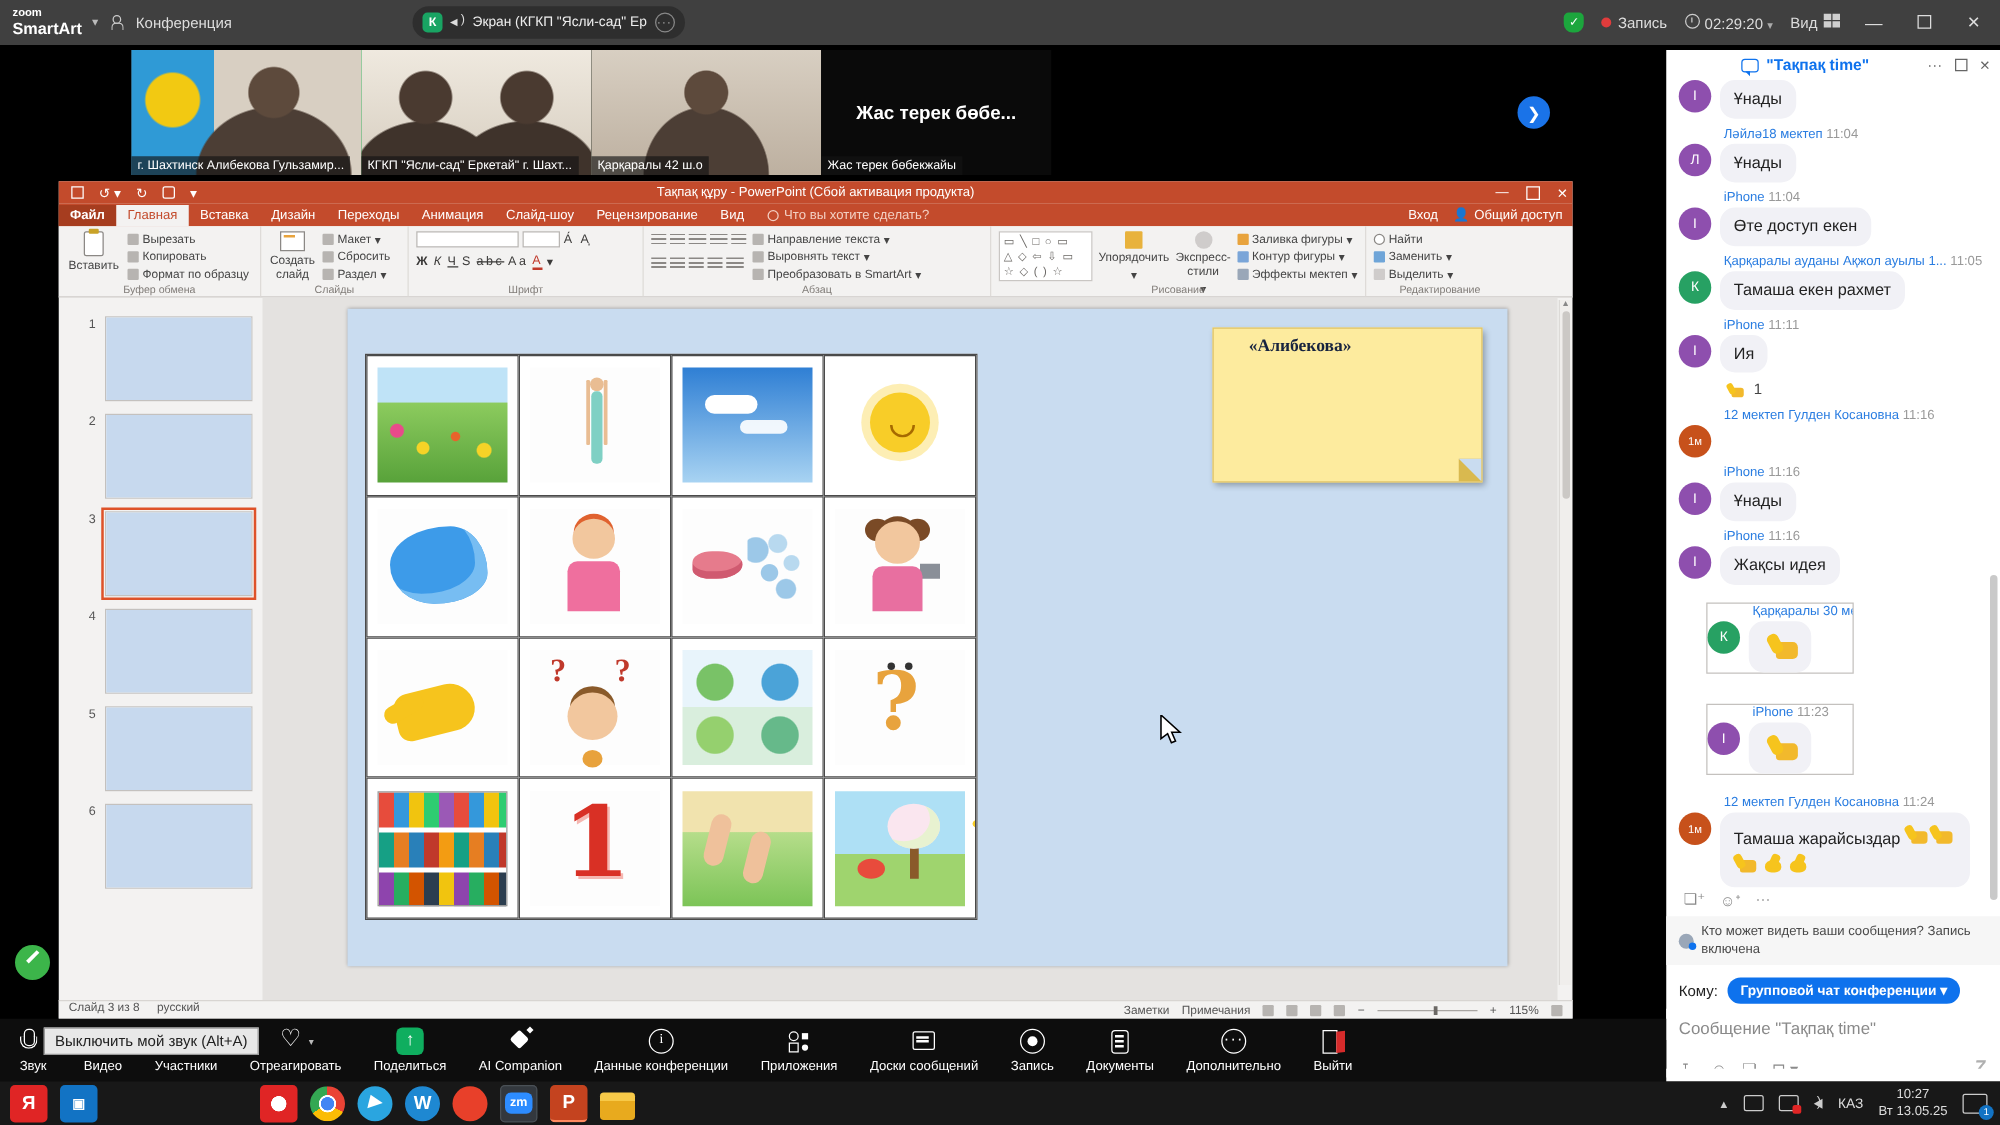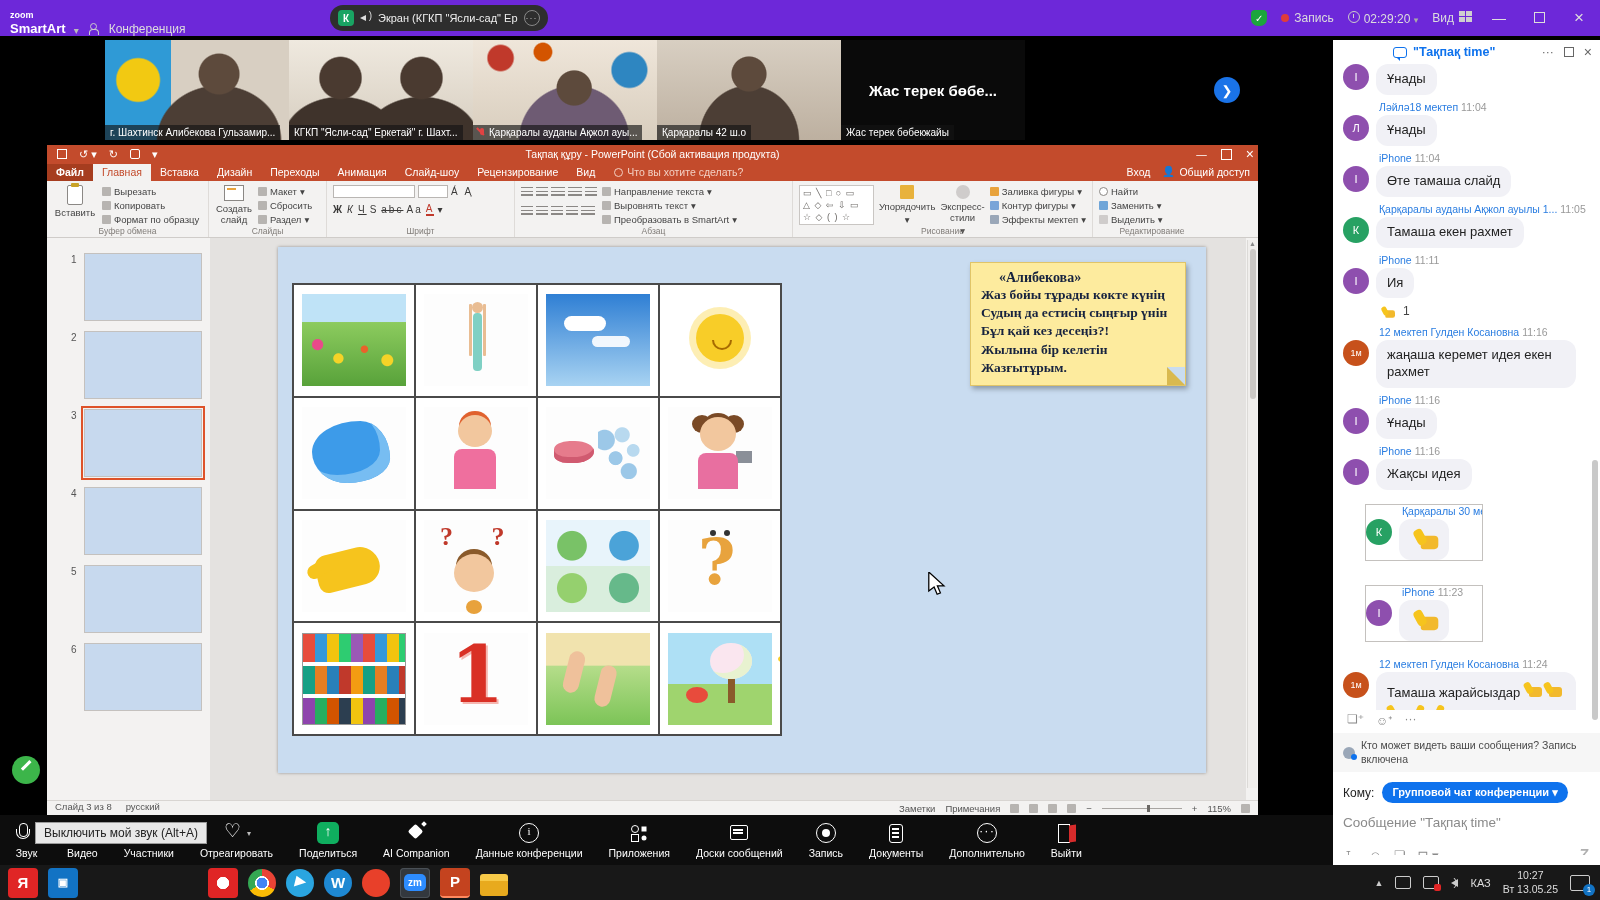--- a/index.html
+++ b/index.html
@@ -1,21 +1,21 @@
 <!DOCTYPE html>
 <html><head>
 <meta charset="utf-8">
 <style>
   *{margin:0;padding:0;box-sizing:border-box}
   html,body{background:#000}
   body{font-family:"Liberation Sans",sans-serif}
   #screen{position:relative;width:1600px;height:900px;background:#000;overflow:hidden}
 
   
-  .topbar{position:absolute;left:0;top:0;width:1600px;height:36px;background:#6d28d9;color:#e8e8e8;display:flex;align-items:flex-end}
+  .topbar{position:absolute;left:0;top:0;width:1600px;height:36px;background:#404040;color:#e8e8e8;display:flex;align-items:center}
   .zlogo{margin-left:10px;line-height:1;color:#fff}
   .zlogo .l1{font-size:9px;font-weight:bold;display:block}
   .zlogo .l2{font-size:13px;font-weight:bold}
   .topcaret{color:#bbb;font-size:10px;margin:0 10px 0 8px}
   .conf-tab{display:flex;align-items:center;gap:6px;font-size:12px;color:#ddd}
   .people-glyph{width:14px;height:12px;position:relative;display:inline-block}
   .people-glyph::before,.people-glyph::after{content:"";position:absolute;border:1.4px solid #ccc;border-radius:50%}
   .people-glyph::before{width:5px;height:5px;left:1px;top:0}
   .people-glyph::after{width:8px;height:5px;left:0;bottom:0;border-radius:4px 4px 0 0;border-bottom:none}
   .share-pill{position:absolute;left:330px;top:5px;height:26px;background:#2e2e2e;border-radius:13px;display:flex;align-items:center;gap:6px;padding:0 8px;font-size:11px;color:#eee}
@@ -320,28 +320,20 @@
 
       <div class="vtile active">
         <div class="vperson"></div>
 
         <div class="vlabel">
 
           <span>КГКП "Ясли-сад" Еркетай"  г. Шахт...</span>
         </div>
       </div>
 
-      <div class="vtile muted">
-        <div class="vperson"></div>
-
-        <div class="vlabel">
-          <span class="mic-off"></span>
-          <span>Қарқаралы ауданы Ақжол ауы...</span>
-        </div>
-      </div>
 
       <div class="vtile plain">
         <div class="vperson"></div>
 
         <div class="vlabel">
 
           <span>Қарқаралы 42 ш.о</span>
         </div>
       </div>
 
@@ -602,27 +594,20 @@
             <div class="cell">
               <div class="art feet"></div>
             </div>
 
             <div class="cell">
               <div class="art tree"></div>
             </div>
           </div>
         <div class="sticky">
           <div class="st">«Алибекова»</div>
-          <div>
-
-          <div class="sl">Жаз бойы тұрады көкте күнің</div>
-              <div class="sl">Судың да естисің сыңғыр үнін</div>
-              <div class="sl">Бұл қай кез десеңіз?!</div>
-              <div class="sl">Жылына бір келетін Жазғытұрым.</div>
-            </div>
         </div>
       </div>
     </div>
 
     <div class="ppt-vsb">▲<div class="tmb"></div></div>
 
     <div class="statusbar">
       <span>Слайд 3 из 8</span>
       <span>русский</span>
       <span class="right">
@@ -689,21 +674,21 @@
         </div>
 
         <div class="msg plain">
           <div class="mhead">
             <span class="mname">iPhone</span>
             <span class="mtime">11:04</span>
           </div>
           <div class="mrow">
             <span class="avatar purple">I</span>
             <div class="bubble">
-              <span class="btext">Өте тамаша слайд</span>
+              <span class="btext">Өте доступ екен</span>
               
               
             </div>
 
           </div>
         </div>
 
         <div class="msg plain">
           <div class="mhead">
             <span class="mname">Қарқаралы ауданы Ақжол ауылы 1...</span>
@@ -747,25 +732,20 @@
           </div>
         </div>
 
         <div class="msg plain">
           <div class="mhead">
             <span class="mname">12 мектеп Гулден Косановна</span>
             <span class="mtime">11:16</span>
           </div>
           <div class="mrow">
             <span class="avatar orange">1м</span>
-            <div class="bubble">
-              <span class="btext">жаңаша керемет идея екен рахмет</span>
-              
-              
-            </div>
 
           </div>
         </div>
 
         <div class="msg plain">
           <div class="mhead">
             <span class="mname">iPhone</span>
             <span class="mtime">11:16</span>
           </div>
           <div class="mrow">

